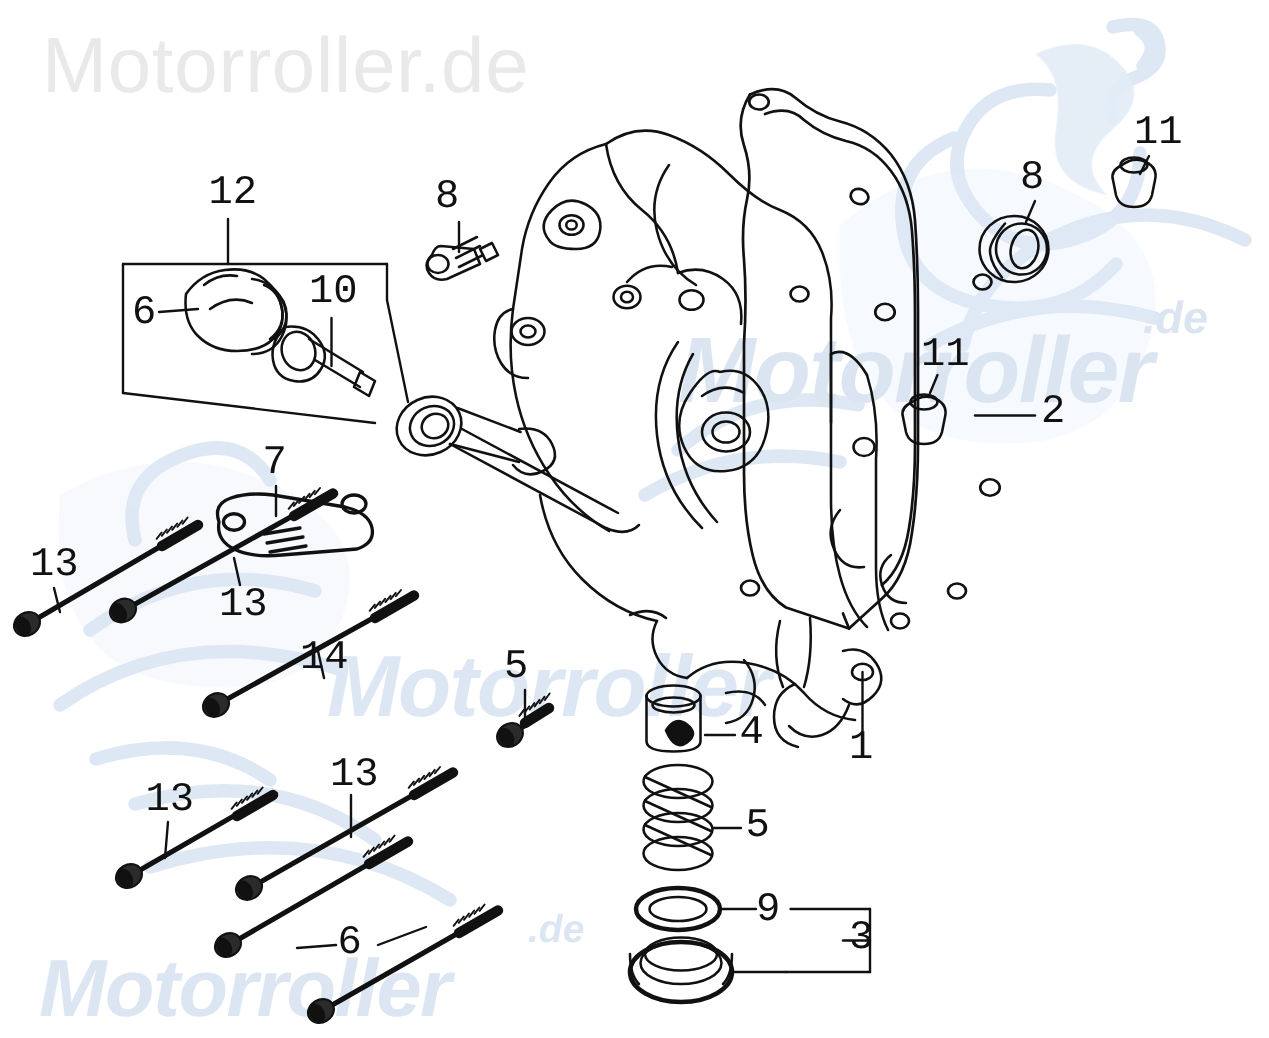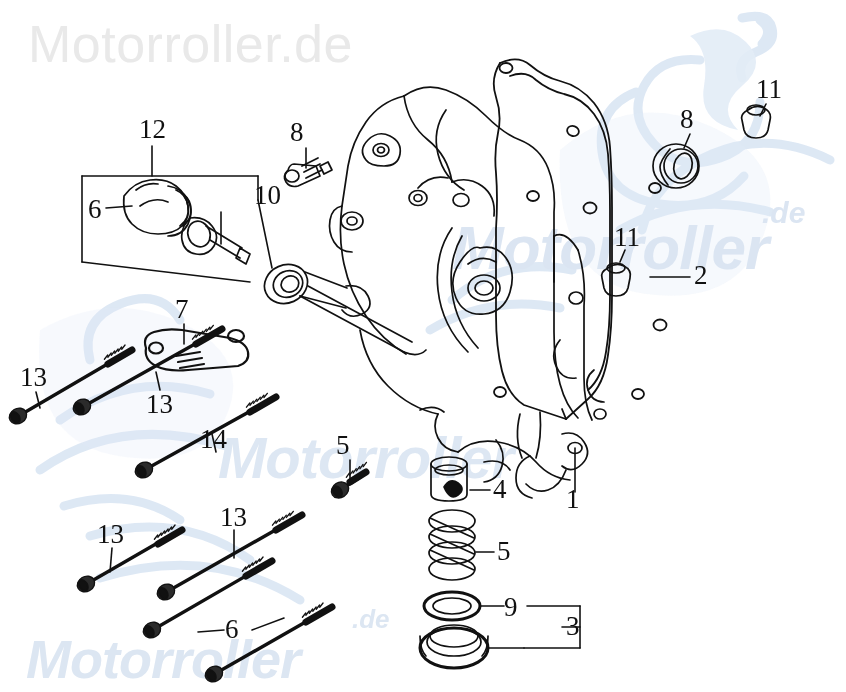--- a/index.html
+++ b/index.html
@@ -42,21 +42,21 @@
     color:#dbe5f2;white-space:nowrap;user-select:none;
   }
   .wm-de2{
     position:absolute;left:352px;top:604px;
     font-family:"Liberation Sans", sans-serif;
     font-size:26px;font-weight:700;font-style:italic;
     color:#dce6f2;white-space:nowrap;user-select:none;
   }
   .callout{
     position:absolute;
-    font-family:Liberation Serif, serif;
+    font-family:Liberation Mono, monospace;
     font-size:27px;font-weight:400;color:#111;
     line-height:1;user-select:none;
   }
 </style>
 </head>
 <body>
 
 <div id="stage">
 
   <svg class="layer" viewBox="0 0 846 692" aria-hidden="true">
@@ -394,21 +394,21 @@
 
   <div class="callout" style="left:566px;top:486px;">1</div>
   <div class="callout" style="left:694px;top:262px;">2</div>
   <div class="callout" style="left:566px;top:613px;">3</div>
   <div class="callout" style="left:493px;top:476px;">4</div>
   <div class="callout" style="left:497px;top:538px;">5</div>
   <div class="callout" style="left:88px;top:196px;">6</div>
   <div class="callout" style="left:175px;top:296px;">7</div>
   <div class="callout" style="left:680px;top:106px;">8</div>
   <div class="callout" style="left:504px;top:594px;">9</div>
-  <div class="callout" style="left:206px;top:182px;margin-left:48px;">10</div>
+  <div class="callout" style="left:206px;top:182px;">10</div>
   <div class="callout" style="left:756px;top:76px;">11</div>
   <div class="callout" style="left:614px;top:224px;">11</div>
   <div class="callout" style="left:336px;top:432px;">5</div>
   <div class="callout" style="left:20px;top:364px;">13</div>
   <div class="callout" style="left:146px;top:391px;">13</div>
   <div class="callout" style="left:97px;top:521px;">13</div>
   <div class="callout" style="left:220px;top:504px;">13</div>
   <div class="callout" style="left:200px;top:426px;">14</div>
   <div class="callout" style="left:225px;top:616px;">6</div>
   <div class="callout" style="left:290px;top:119px;">8</div>

